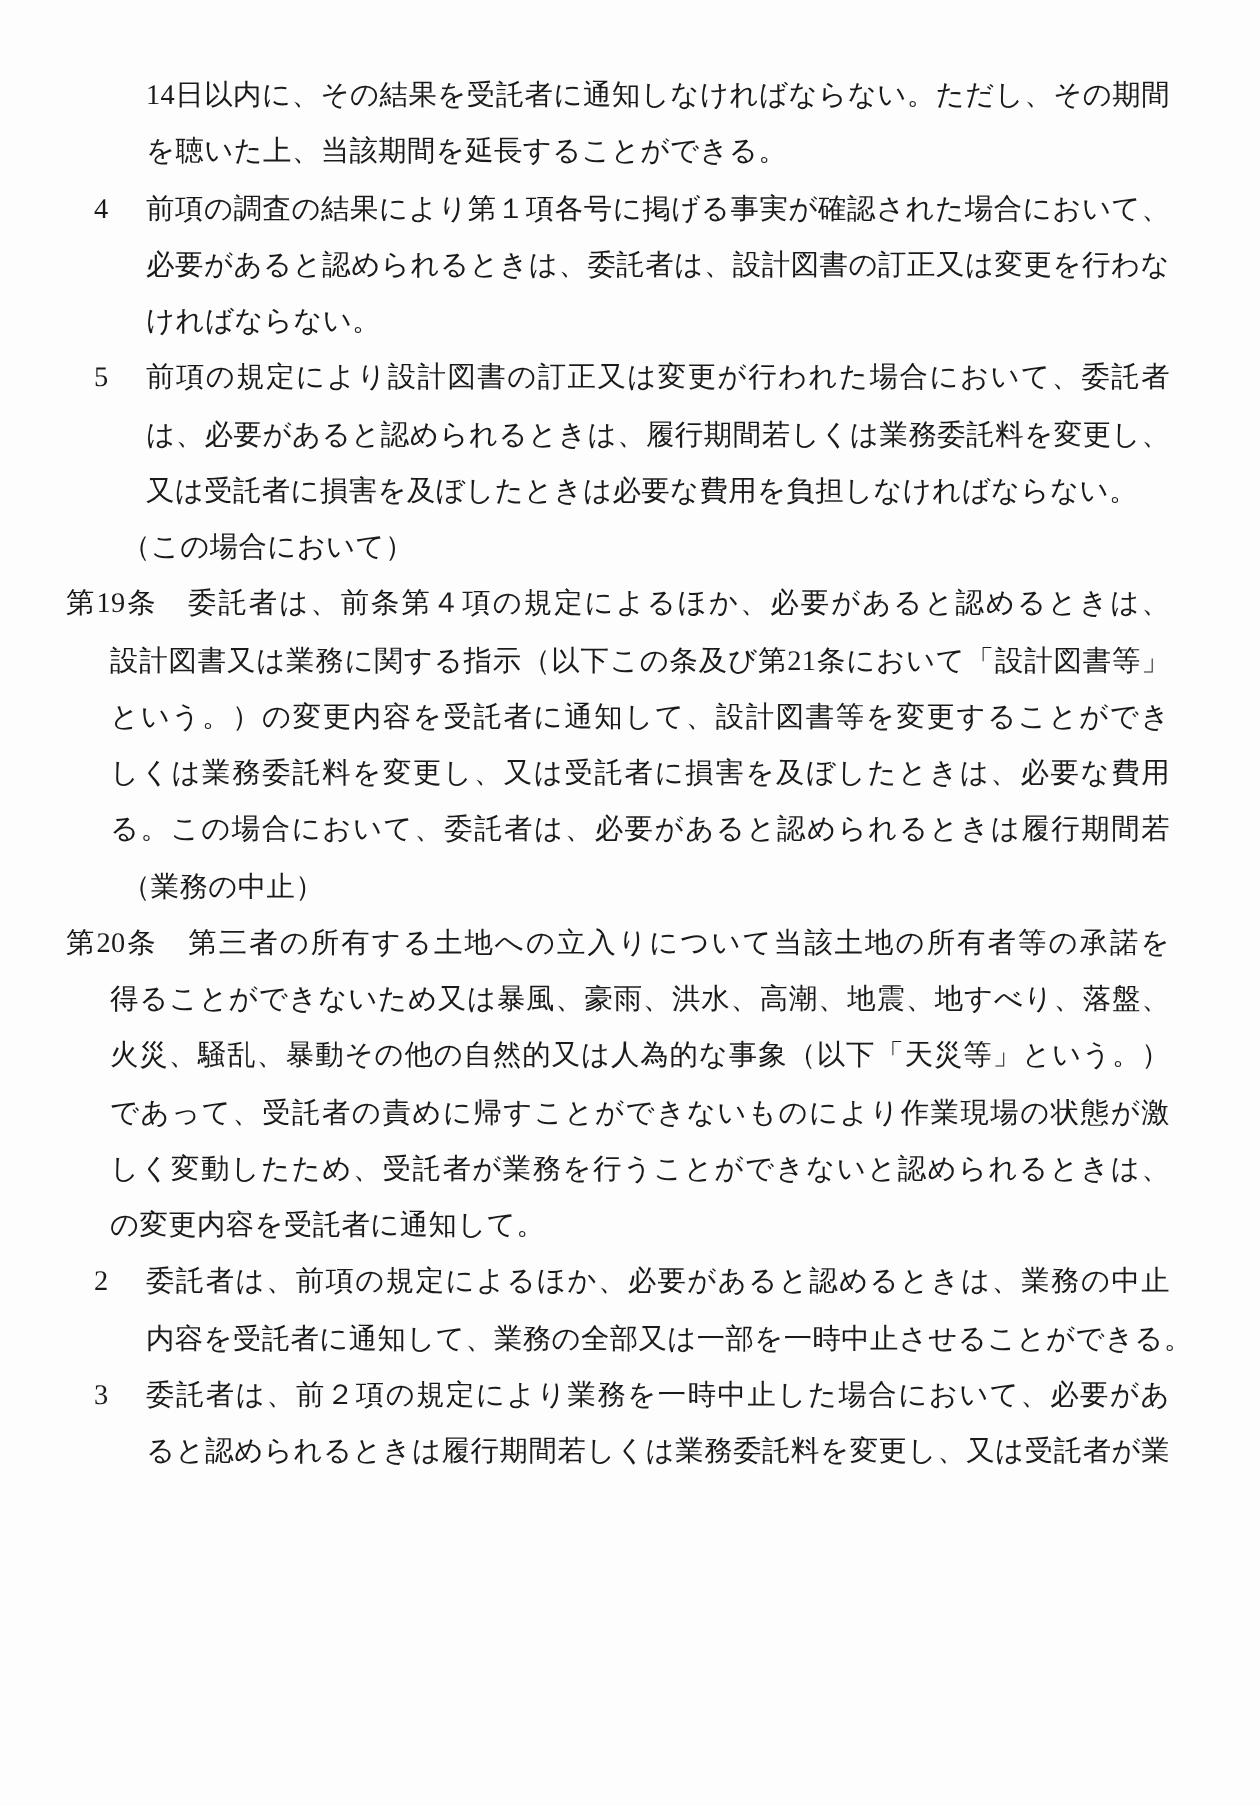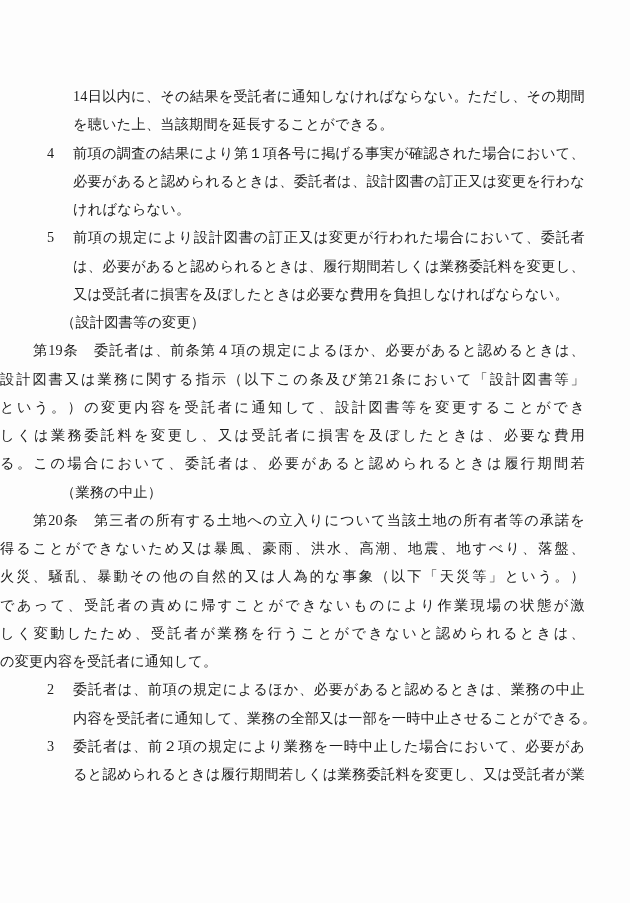--- a/index.html
+++ b/index.html
@@ -11,36 +11,35 @@
     color: #1a1a1a;
     font-family: "Liberation Serif", "DejaVu Serif", serif;
     font-size: 14.2px;
     overflow: hidden;
   }
   .doc {
     position: absolute;
     top: 34px;
     left: 0;
     right: 0;
-    margin-top: 48px;
   }
   .ln {
     position: relative;
     height: 28.25px;
     line-height: 28.25px;
     padding-right: 45px;
     text-align: justify;
     text-align-last: justify;
     letter-spacing: 0.2px;
     white-space: nowrap;
   }
   .cont       { padding-left: 73px; }   
   .item-first { padding-left: 73px; }   
   .article-first { padding-left: 33px; }
-  .article-cont  { }
+  .article-cont  { padding-left: 55px; }
   .heading    { padding-left: 61px; text-align: left; text-align-last: auto; }
   .last       { text-align-last: auto; }
   .num {
     position: absolute;
     left: 47px;
     top: 0;
     letter-spacing: 0;
   }
 </style>
 </head>
@@ -57,21 +56,21 @@
     </div>
     <div class="ln cont">必要があると認められるときは、委託者は、設計図書の訂正又は変更を行わな</div>
     <div class="ln cont last">ければならない。</div>
 
     <div class="ln item-first">
       <span class="num">5</span><span>前項の規定により設計図書の訂正又は変更が行われた場合において、委託者</span>
     </div>
     <div class="ln cont">は、必要があると認められるときは、履行期間若しくは業務委託料を変更し、</div>
     <div class="ln cont last">又は受託者に損害を及ぼしたときは必要な費用を負担しなければならない。</div>
 
-    <div class="ln heading">（設計図書等の変更）</div>
+    <div class="ln heading">（この場合において）</div>
 
     <div class="ln article-first">第19条　委託者は、前条第４項の規定によるほか、必要があると認めるときは、</div>
     <div class="ln article-cont">設計図書又は業務に関する指示（以下この条及び第21条において「設計図書等」</div>
     <div class="ln article-cont">という。）の変更内容を受託者に通知して、設計図書等を変更することができ</div>
     <div class="ln article-cont">しくは業務委託料を変更し、又は受託者に損害を及ぼしたときは、必要な費用</div>
     <div class="ln article-cont">る。この場合において、委託者は、必要があると認められるときは履行期間若</div>
 
     <div class="ln heading">（業務の中止）</div>
 
     <div class="ln article-first">第20条　第三者の所有する土地への立入りについて当該土地の所有者等の承諾を</div>

